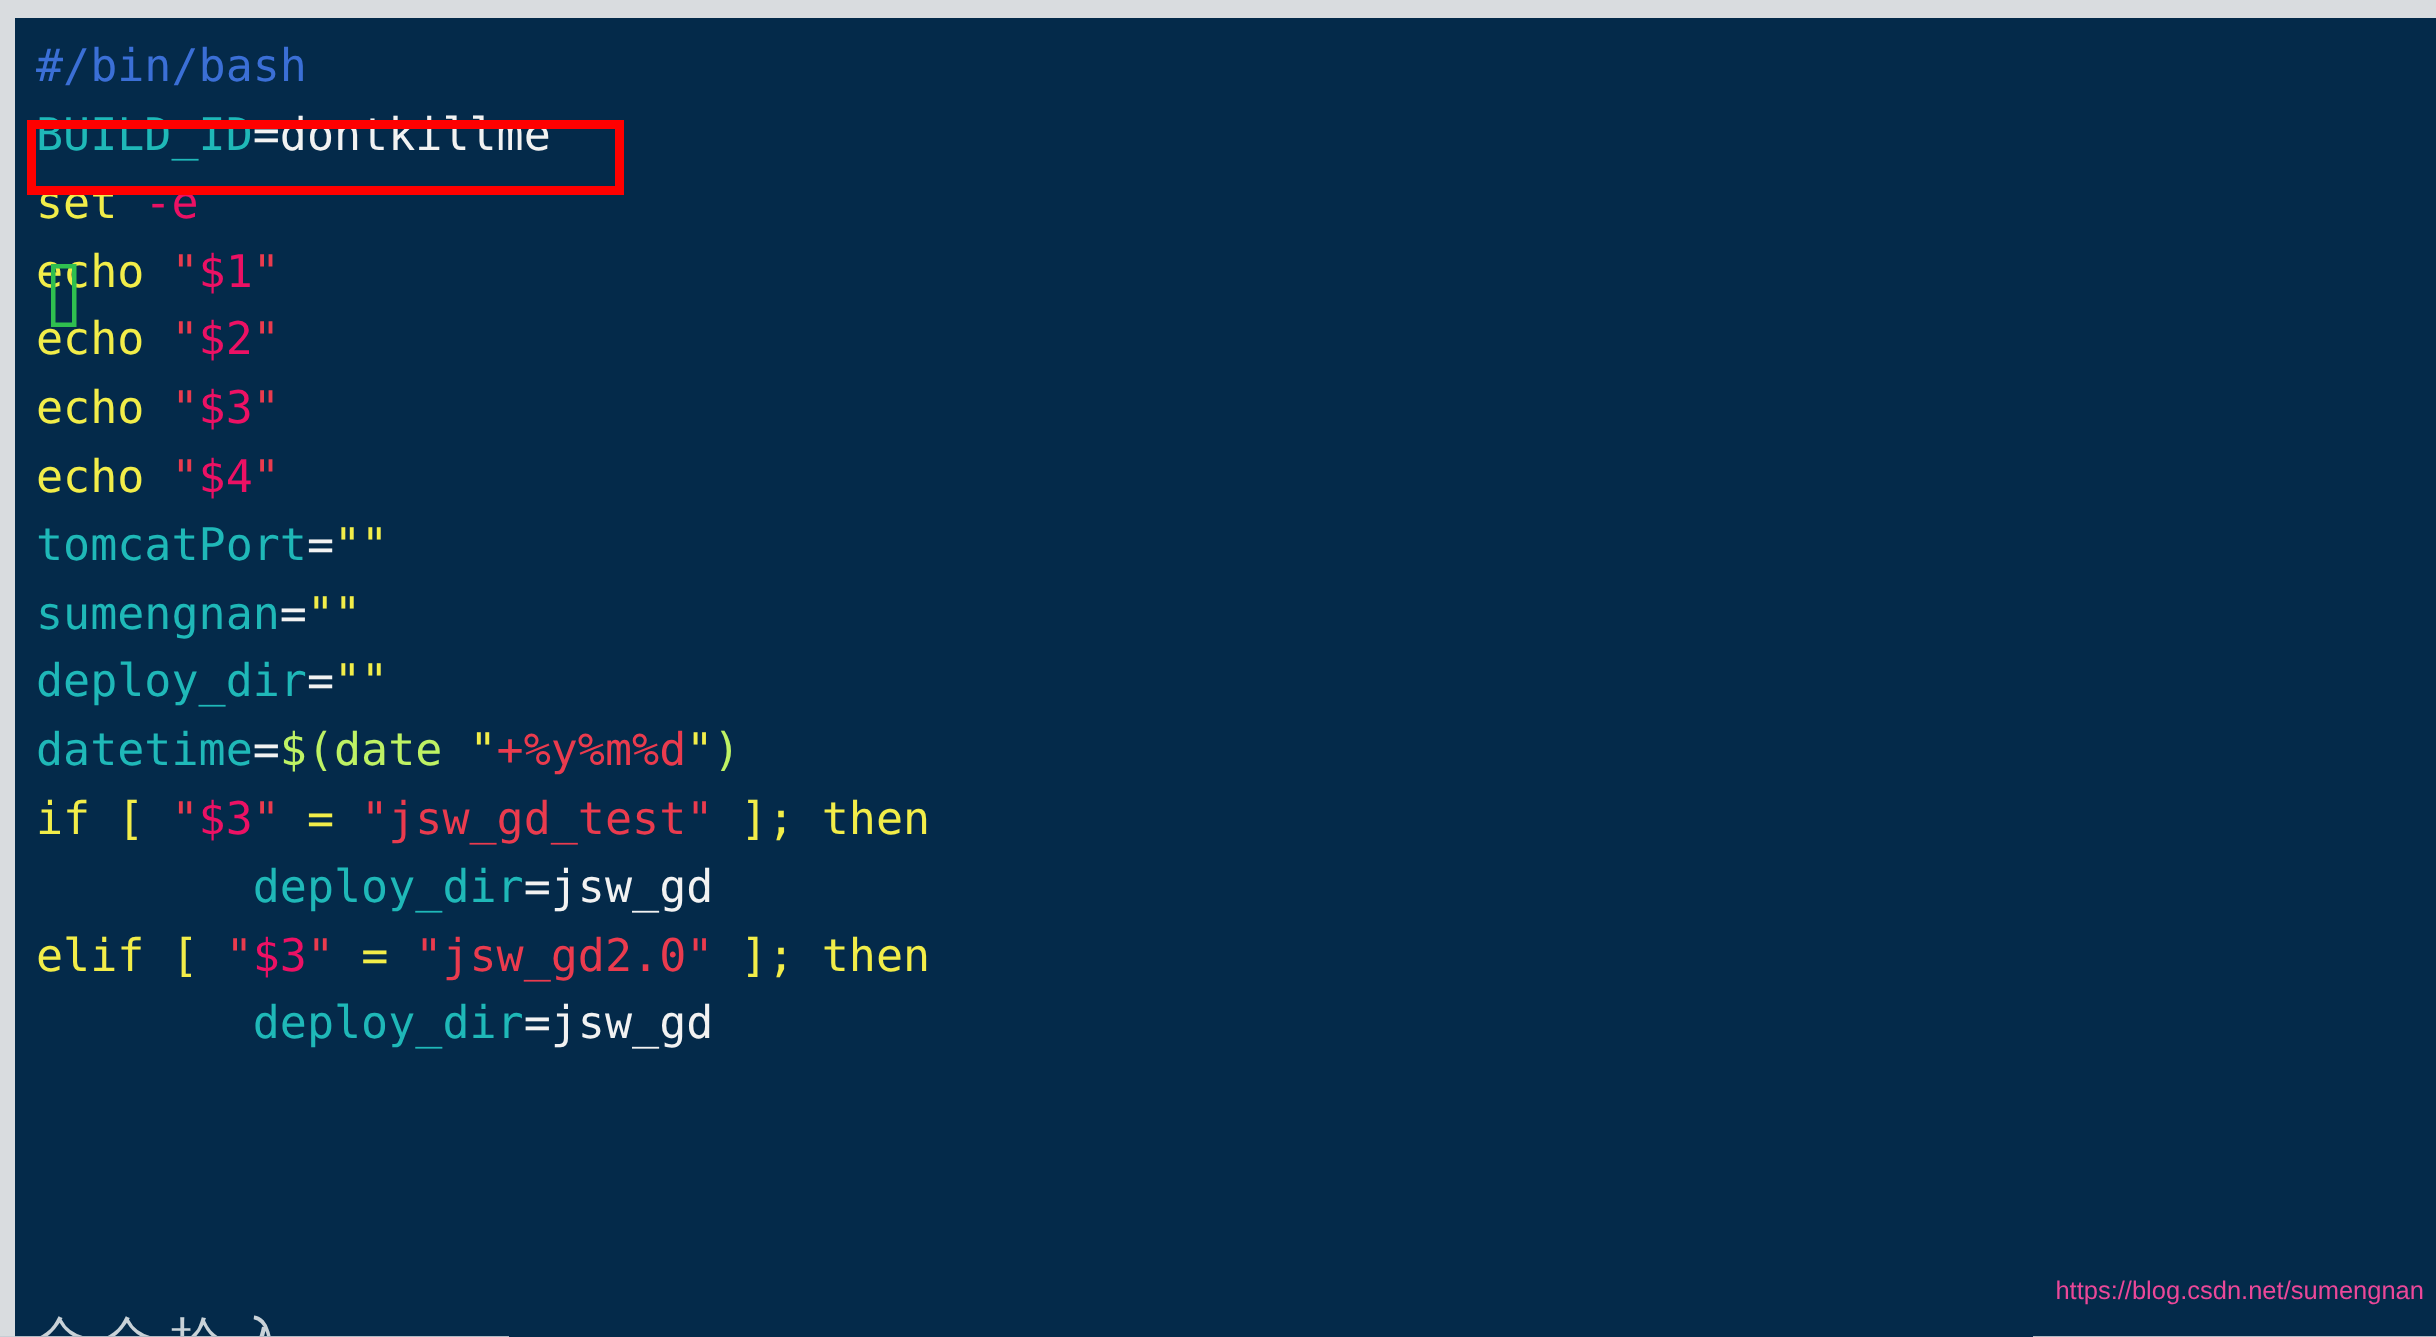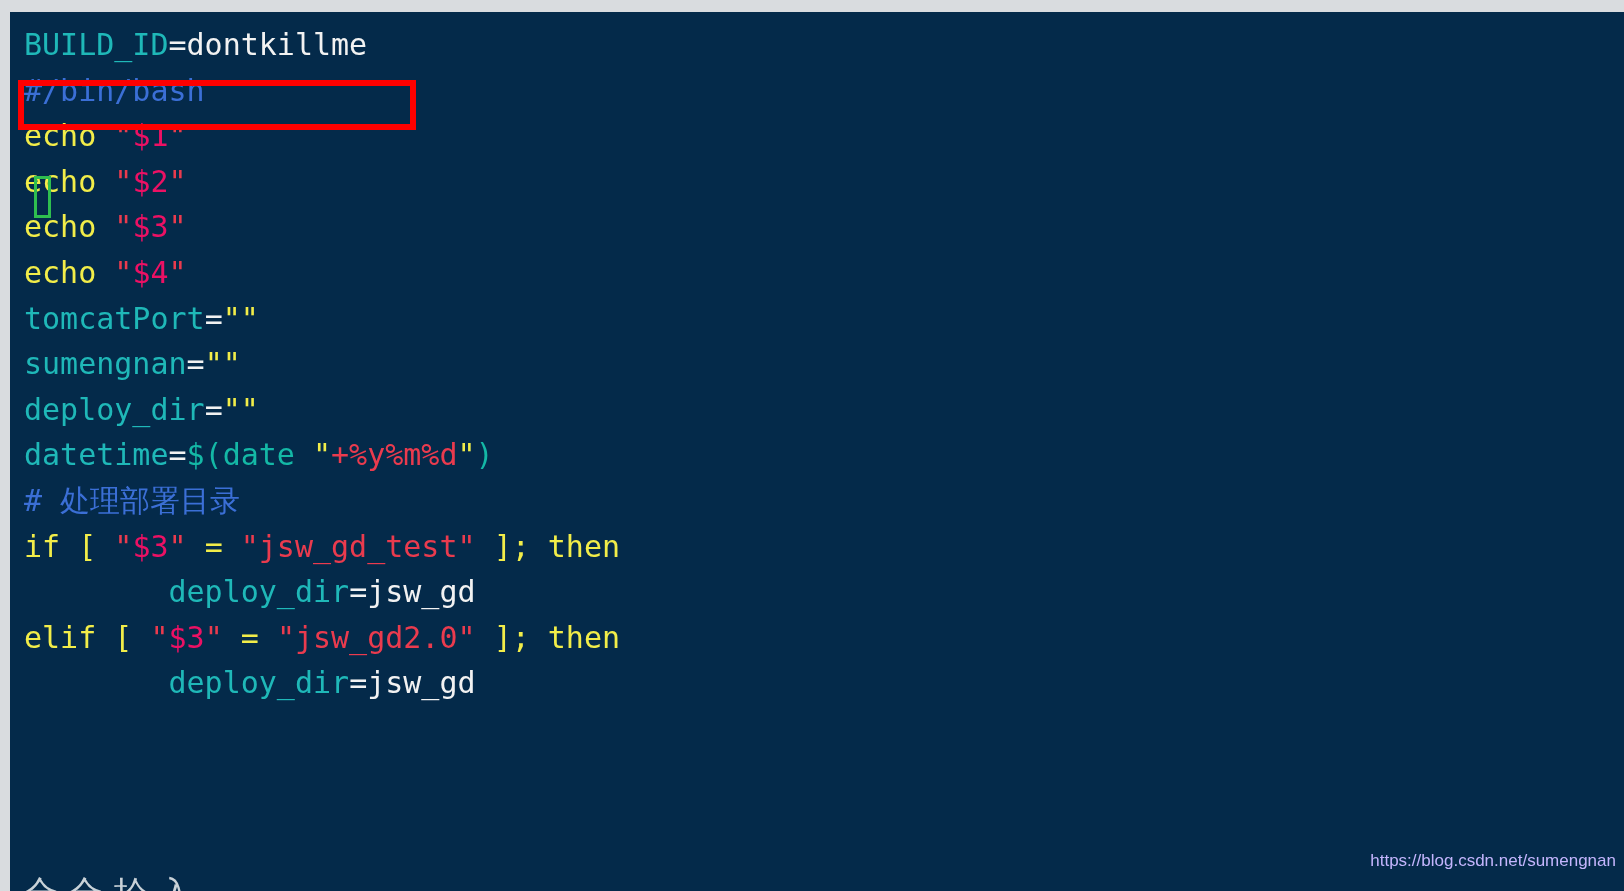--- a/index.html
+++ b/index.html
@@ -44,21 +44,21 @@
   
   .c-comment { color: #3b6fd6; }
   .c-comment-cn { color: #3b6fd6; }
   .c-var     { color: #1fb8b8; }
   .c-plain   { color: #f2f2f2; }
   .c-kw      { color: #f2ed49; }
   .c-string  { color: #ea3b4e; }
   .c-param   { color: #ec1164; }
   .c-op      { color: #f2f2f2; }
   .c-punct   { color: #f2ed49; }
-  .c-subst   { color: #14b8a6; }
+  .c-subst   { color: #bef264; }
 
   
   #annotation-box {
     position: absolute;
     left: 8px;
     top: 68px;
     width: 398px;
     height: 50px;
     border: 6px solid #ff0000;
     box-sizing: border-box;
@@ -83,45 +83,45 @@
     font-size: 34px;
     color: #c9d2d8;
     font-family: "DejaVu Sans", "Liberation Sans", sans-serif;
     white-space: pre;
   }
   #watermark {
     position: absolute;
     right: 8px;
     bottom: 20px;
     font-size: 17px;
-    color: #c4b5fd;
+    color: #ec4899;
     font-family: "Liberation Sans", "DejaVu Sans", sans-serif;
     white-space: pre;
     margin-top: 17px;
   }
 </style>
 </head>
 <body>
 
 <div id="screen">
 
   <div id="editor">
 
     <div id="code">
+        <div class="line"><span class="tok c-comment">#/bin/bash</span></div>
         <div class="line"><span class="tok c-var">BUILD_ID</span><span class="tok c-op">=</span><span class="tok c-plain">dontkillme</span></div>
-        <div class="line"><span class="tok c-comment">#/bin/bash</span></div>
+        <div class="line"><span class="tok c-kw">set</span><span class="tok c-plain"> </span><span class="tok c-param">-e</span></div>
         <div class="line"><span class="tok c-kw">echo</span><span class="tok c-plain"> </span><span class="tok c-string">"</span><span class="tok c-param">$1</span><span class="tok c-string">"</span></div>
         <div class="line"><span class="tok c-kw">echo</span><span class="tok c-plain"> </span><span class="tok c-string">"</span><span class="tok c-param">$2</span><span class="tok c-string">"</span></div>
         <div class="line"><span class="tok c-kw">echo</span><span class="tok c-plain"> </span><span class="tok c-string">"</span><span class="tok c-param">$3</span><span class="tok c-string">"</span></div>
         <div class="line"><span class="tok c-kw">echo</span><span class="tok c-plain"> </span><span class="tok c-string">"</span><span class="tok c-param">$4</span><span class="tok c-string">"</span></div>
         <div class="line"><span class="tok c-var">tomcatPort</span><span class="tok c-op">=</span><span class="tok c-punct">""</span></div>
         <div class="line"><span class="tok c-var">sumengnan</span><span class="tok c-op">=</span><span class="tok c-punct">""</span></div>
         <div class="line"><span class="tok c-var">deploy_dir</span><span class="tok c-op">=</span><span class="tok c-punct">""</span></div>
         <div class="line"><span class="tok c-var">datetime</span><span class="tok c-op">=</span><span class="tok c-subst">$(date</span><span class="tok c-plain"> </span><span class="tok c-punct">"</span><span class="tok c-string">+%y%m%d</span><span class="tok c-punct">"</span><span class="tok c-subst">)</span></div>
-        <div class="line"><span class="tok c-comment-cn"># 处理部署目录</span></div>
         <div class="line"><span class="tok c-kw">if</span><span class="tok c-plain"> </span><span class="tok c-punct">[</span><span class="tok c-plain"> </span><span class="tok c-string">"</span><span class="tok c-param">$3</span><span class="tok c-string">"</span><span class="tok c-plain"> </span><span class="tok c-punct">=</span><span class="tok c-plain"> </span><span class="tok c-string">"jsw_gd_test"</span><span class="tok c-plain"> </span><span class="tok c-punct">]</span><span class="tok c-punct">;</span><span class="tok c-plain"> </span><span class="tok c-kw">then</span></div>
         <div class="line"><span class="tok c-plain">        </span><span class="tok c-var">deploy_dir</span><span class="tok c-op">=</span><span class="tok c-plain">jsw_gd</span></div>
         <div class="line"><span class="tok c-kw">elif</span><span class="tok c-plain"> </span><span class="tok c-punct">[</span><span class="tok c-plain"> </span><span class="tok c-string">"</span><span class="tok c-param">$3</span><span class="tok c-string">"</span><span class="tok c-plain"> </span><span class="tok c-punct">=</span><span class="tok c-plain"> </span><span class="tok c-string">"jsw_gd2.0"</span><span class="tok c-plain"> </span><span class="tok c-punct">]</span><span class="tok c-punct">;</span><span class="tok c-plain"> </span><span class="tok c-kw">then</span></div>
         <div class="line"><span class="tok c-plain">        </span><span class="tok c-var">deploy_dir</span><span class="tok c-op">=</span><span class="tok c-plain">jsw_gd</span></div>
       </div>
 
     <div id="annotation-box"></div>
 
     <div id="cursor-box"></div>
 

